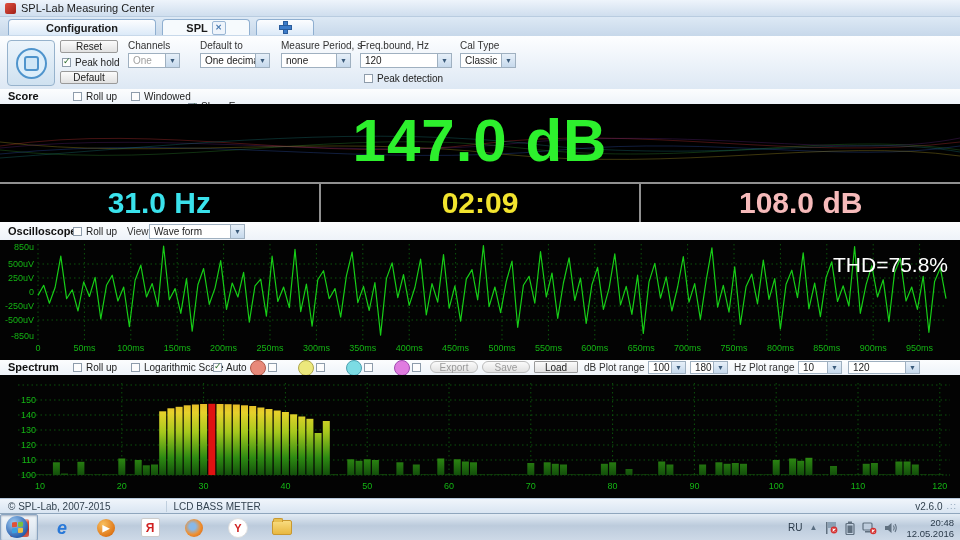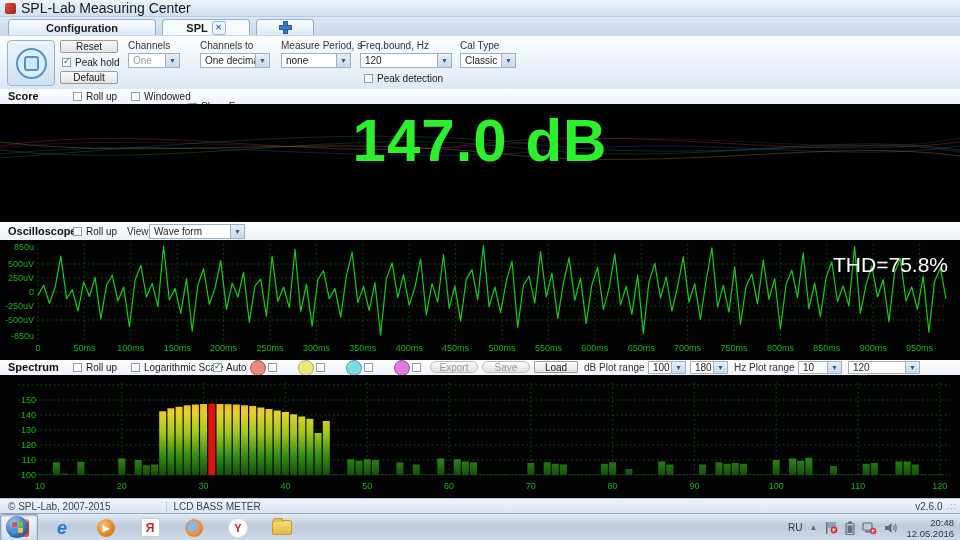--- a/index.html
+++ b/index.html
@@ -1,21 +1,21 @@
 <!DOCTYPE html>
 <html><head>
 <meta charset="utf-8">
 <style>
   html,body{margin:0;padding:0;background:#222;}
   .screen{position:relative;width:960px;height:540px;overflow:hidden;font-family:"Liberation Sans",sans-serif;background:#000;border:0;}
   .abs{position:absolute;}
   
   .titlebar{left:0;top:0;width:960px;height:17px;background:linear-gradient(#eef4fb,#cfdeee);display:flex;align-items:center;gap:5px;padding-left:5px;box-sizing:border-box;border-bottom:1px solid #b9cce0;}
   .appicon{width:11px;height:11px;background:linear-gradient(135deg,#e05040,#a02018);border-radius:2px;}
-  .titletext{font-size:14px;color:#1a1a1a;}
+  .titletext{font-size:11px;color:#1a1a1a;}
   .tabbar{left:0;top:17px;width:960px;height:19px;background:linear-gradient(#dde9f5,#c7d8ea);border-bottom:1px solid #8fafd0;}
   .tab{position:absolute;top:2px;height:16px;border:1px solid #8fafd0;border-bottom:none;border-radius:4px 4px 0 0;display:flex;align-items:center;justify-content:center;gap:4px;font-size:11px;font-weight:bold;color:#1a1a1a;background:linear-gradient(#fcfdff,#dceaf8);box-sizing:border-box;}
   .tab.active{background:#f6fafd;}
   .closebox{width:12px;height:12px;border:1px solid #9ab6d4;border-radius:2px;background:#eef4fb;color:#4a7ab0;font-size:8px;line-height:11px;text-align:center;}
   .plusicon{position:relative;width:13px;height:13px;}
   .plusicon:before,.plusicon:after{content:"";position:absolute;background:#3d7cc9;border:1px solid #2a5c9c;}
   .plusicon:before{left:4px;top:0;width:3px;height:11px;}
   .plusicon:after{left:0;top:4px;width:11px;height:3px;}
   
   .toolbar{left:0;top:36px;width:960px;height:53px;background:linear-gradient(#fdfeff,#dde8f4);border-bottom:1px solid #b7c9dc;}
@@ -96,21 +96,21 @@
       <span class="cblabel">Peak hold</span>
     </div>
     <div class="abs btn" style="left:60px;top:35px;width:58px;height:13px;">Default</div>
 
     <div class="abs fldlabel" style="left:128px;top:4px;">Channels</div>
     <div class="abs dd disabled" style="left:128px;top:17px;width:52px;gap:6px;">
       <span class="ddval">One</span>
         <span class="ddbtn">▼</span>
     </div>
 
-    <div class="abs fldlabel" style="left:200px;top:4px;">Channels to</div>
+    <div class="abs fldlabel" style="left:200px;top:4px;">Default to</div>
     <div class="abs dd" style="left:200px;top:17px;width:70px;">
       <span class="ddval">One decimal</span>
         <span class="ddbtn">▼</span>
     </div>
 
     <div class="abs fldlabel" style="left:281px;top:4px;">Measure Period, s</div>
     <div class="abs dd" style="left:281px;top:17px;width:70px;">
       <span class="ddval">none</span>
         <span class="ddbtn">▼</span>
     </div>
@@ -153,20 +153,25 @@
       <path d="M0,42 C160,18 320,60 480,40 C640,20 800,58 960,38" stroke="#b03030" stroke-width="0.8" fill="none" opacity="0.5"></path>
       <path d="M0,46 C180,66 340,22 520,44 C700,64 820,26 960,46" stroke="#2a7a2a" stroke-width="0.8" fill="none" opacity="0.5"></path>
       <path d="M0,50 C200,30 360,64 560,46 C720,32 840,60 960,42" stroke="#2a4a9a" stroke-width="0.8" fill="none" opacity="0.5"></path>
       <path d="M0,38 C150,56 330,30 500,50 C680,68 830,34 960,52" stroke="#9a8a20" stroke-width="0.8" fill="none" opacity="0.5"></path>
       <path d="M0,44 C170,26 350,58 530,38 C710,24 850,56 960,34" stroke="#6a2a8a" stroke-width="0.7" fill="none" opacity="0.45"></path>
       <path d="M0,54 C190,40 370,20 550,42 C730,58 860,30 960,48" stroke="#208a8a" stroke-width="0.7" fill="none" opacity="0.45"></path>
     </svg>
     <div class="mainvalue" style="color: rgb(45, 240, 45);">147.0 dB</div>
   </div>
 
+  <div class="abs valuesrow">
+    <div class="valcell" style="color: rgb(58, 226, 236);">31.0 Hz</div>
+    <div class="valcell" style="color: rgb(242, 228, 46);">02:09</div>
+    <div class="valcell" style="color: rgb(246, 186, 186);">108.0 dB</div>
+  </div>
 
   <div class="abs sechdr" style="left:0;top:222px;height:18px;">
     <span class="abs sectitle" style="left:8px;top:3px;">Oscilloscope</span>
     <div class="abs cbrow" style="left:73px;top:4px;">
       <span class="cb"></span>
         <span class="cblabel">Roll up</span>
     </div>
     <span class="abs fldlabel" style="left:127px;top:4px;">View</span>
     <div class="abs dd" style="left:149px;top:2px;width:96px;">
       <span class="ddval">Wave form</span>

